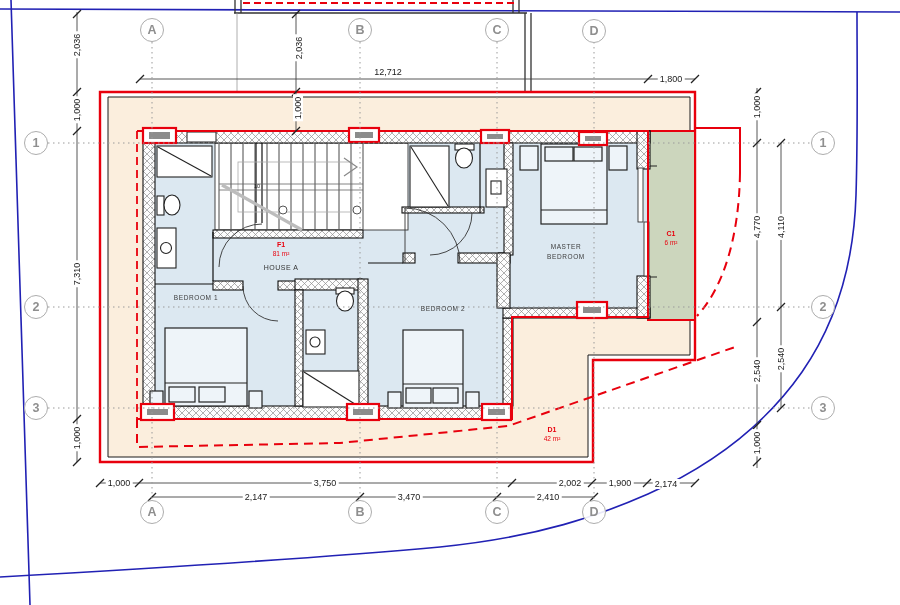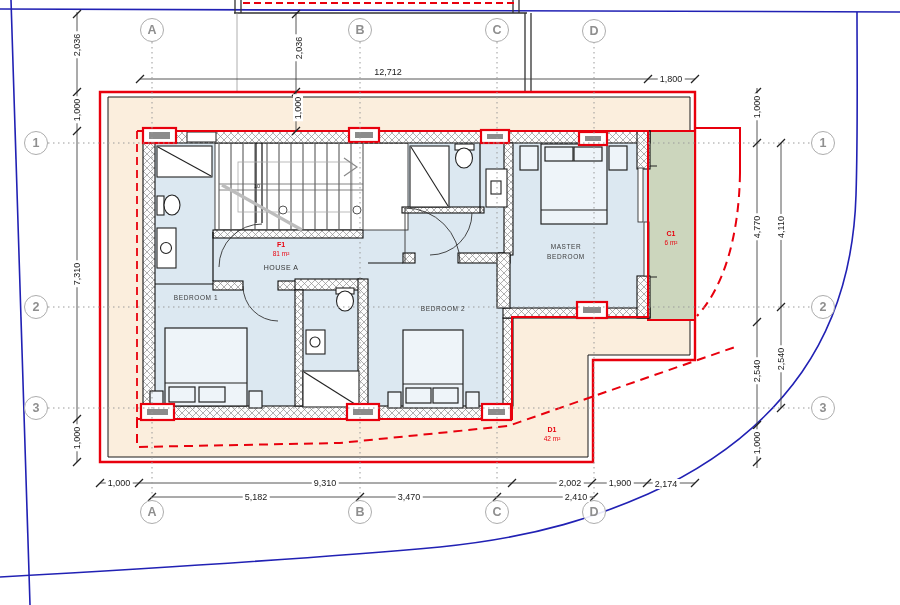--- a/index.html
+++ b/index.html
@@ -239,27 +239,27 @@
 <div class="dim v" style="left:77px;top:438px">1,000</div>
 <div class="dim v" style="left:299px;top:48px">2,036</div>
 <div class="dim v" style="left:298px;top:108px">1,000</div>
 <div class="dim v" style="left:757px;top:107px">1,000</div>
 <div class="dim v" style="left:757px;top:227px">4,770</div>
 <div class="dim v" style="left:757px;top:371px">2,540</div>
 <div class="dim v" style="left:757px;top:443px">1,000</div>
 <div class="dim v" style="left:781px;top:227px">4,110</div>
 <div class="dim v" style="left:781px;top:359px">2,540</div>
 <div class="dim" style="left:119px;top:483px">1,000</div>
-<div class="dim" style="left:325px;top:483px">9,310</div>
+<div class="dim" style="left:325px;top:483px">3,750</div>
 <div class="dim" style="left:570px;top:483px">2,002</div>
 <div class="dim" style="left:620px;top:483px">1,900</div>
 <div class="dim" style="left:666px;top:484px">2,174</div>
-<div class="dim" style="left:256px;top:497px">5,182</div>
+<div class="dim" style="left:256px;top:497px">2,147</div>
 <div class="dim" style="left:409px;top:497px">3,470</div>
-<div class="dim" style="left:576px;top:497px">2,410</div>
+<div class="dim" style="left:548px;top:497px">2,410</div>
 
 <div class="room" style="left:196px;top:297px">BEDROOM 1</div>
 <div class="room" style="left:443px;top:308px">BEDROOM 2</div>
 <div class="room wrap" style="left:566px;top:252px">MASTER BEDROOM</div>
 
 <div class="unit-code" style="left:281px;top:244px">F1</div>
 <div class="unit-area" style="left:281px;top:253px">81 m²</div>
 <div class="unit-name" style="left:281px;top:267px">HOUSE A</div>
 <div class="unit-code" style="left:671px;top:233px">C1</div>
 <div class="unit-area" style="left:671px;top:242px">6 m²</div>

